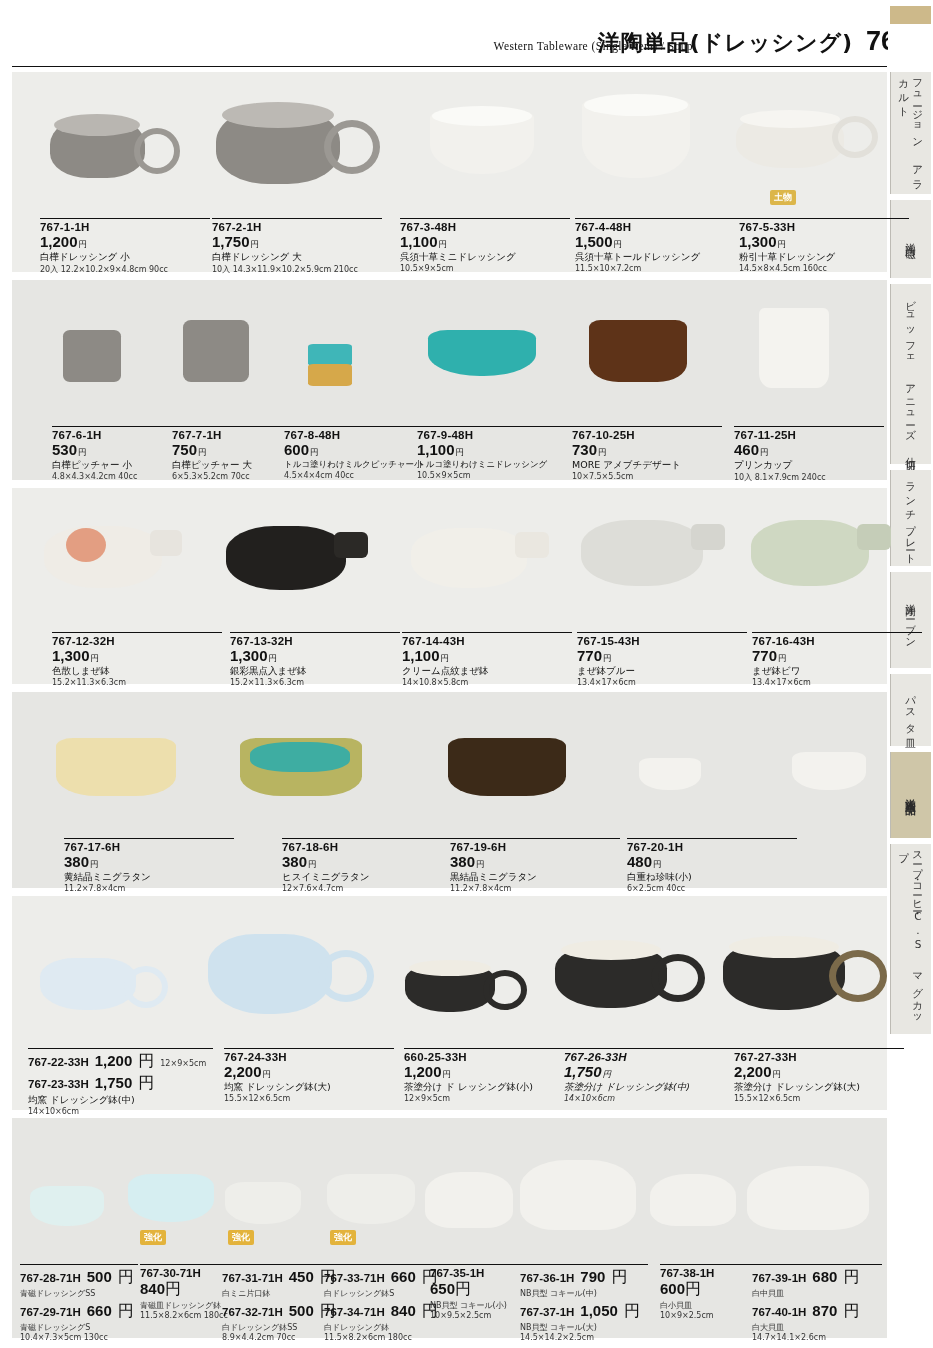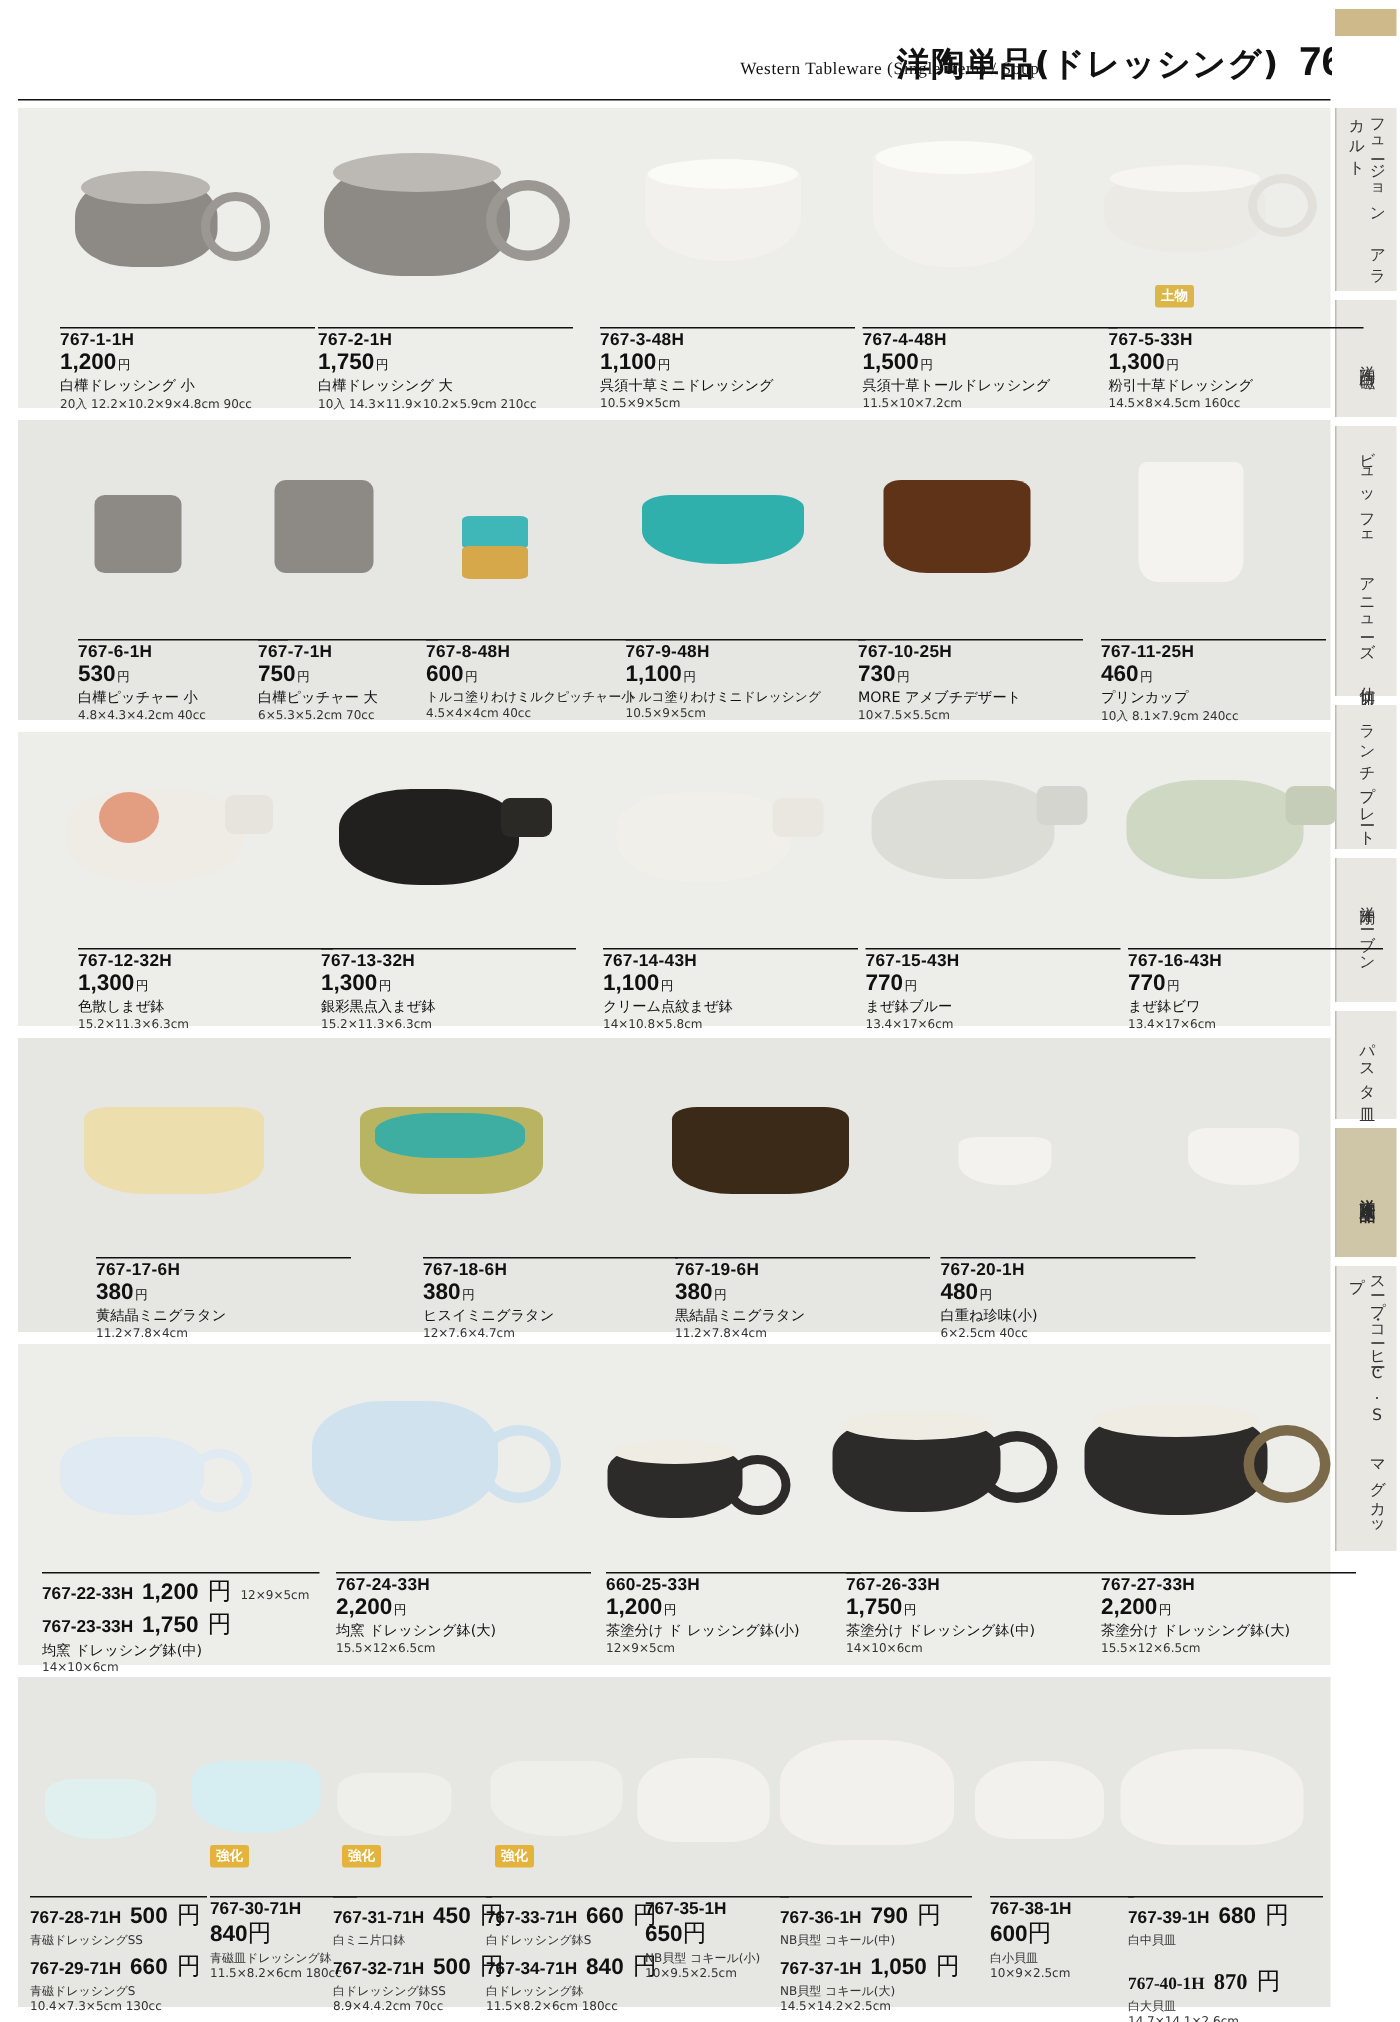--- a/index.html
+++ b/index.html
@@ -308,21 +308,21 @@
         <div class="shape" style="left:110px;top:12px;width:34px;height:26px;background:#c5cdb8;border-radius:6px;"></div>
       </div>
     </div>
     <div class="cap" style="left:40px;top:144px;">
       <div class="rule"></div>
       <div class="code">767-12-32H</div>
       <div><span class="price">1,300</span><span class="yen">円</span></div>
       <div class="name">色散しまぜ鉢</div>
       <div class="size">15.2×11.3×6.3cm</div>
     </div>
-    <div class="cap" style="left:202px;top:144px;">
+    <div class="cap" style="left:218px;top:144px;">
       <div class="rule"></div>
       <div class="code">767-13-32H</div>
       <div><span class="price">1,300</span><span class="yen">円</span></div>
       <div class="name">銀彩黒点入まぜ鉢</div>
       <div class="size">15.2×11.3×6.3cm</div>
     </div>
     <div class="cap" style="left:390px;top:144px;">
       <div class="rule"></div>
       <div class="code">767-14-43H</div>
       <div><span class="price">1,100</span><span class="yen">円</span></div>
@@ -444,21 +444,21 @@
       <div class="name">均窯 ドレッシング鉢(大)</div>
       <div class="size">15.5×12×6.5cm</div>
     </div>
     <div class="cap" style="left:392px;top:152px;">
       <div class="rule"></div>
       <div class="code">660-25-33H</div>
       <div><span class="price">1,200</span><span class="yen">円</span></div>
       <div class="name">茶塗分け ド レッシング鉢(小)</div>
       <div class="size">12×9×5cm</div>
     </div>
-    <div class="cap" style="left:552px;top:152px;">
+    <div class="cap" style="left:552px;top:152px;font-style:italic;">
       <div class="rule"></div>
       <div class="code">767-26-33H</div>
       <div><span class="price">1,750</span><span class="yen">円</span></div>
       <div class="name">茶塗分け ドレッシング鉢(中)</div>
       <div class="size">14×10×6cm</div>
     </div>
     <div class="cap" style="left:722px;top:152px;">
       <div class="rule"></div>
       <div class="code">767-27-33H</div>
       <div><span class="price">2,200</span><span class="yen">円</span></div>
@@ -591,21 +591,21 @@
     </div>
 
     <div class="inline-cap" style="left:740px;top:146px;width:135px;">
       <div style="width:130px;height:1px;background:#111;margin-bottom:2px;"></div>
       <div class="row">
           <span class="code">767-39-1H</span>
           <span class="price">680</span>
           <span class="yen">円</span>
         </div>
       <div class="size">白中貝皿</div>
-      <div class="row" style="margin-top:12px;font-family:Liberation Serif, serif;">
+      <div class="row" style="margin-top:2px;">
           <span class="code">767-40-1H</span>
           <span class="price">870</span>
           <span class="yen">円</span>
         </div>
       <div class="size">白大貝皿</div>
       <div class="size">14.7×14.1×2.6cm</div>
     </div>
   </div>
 
 </div>

